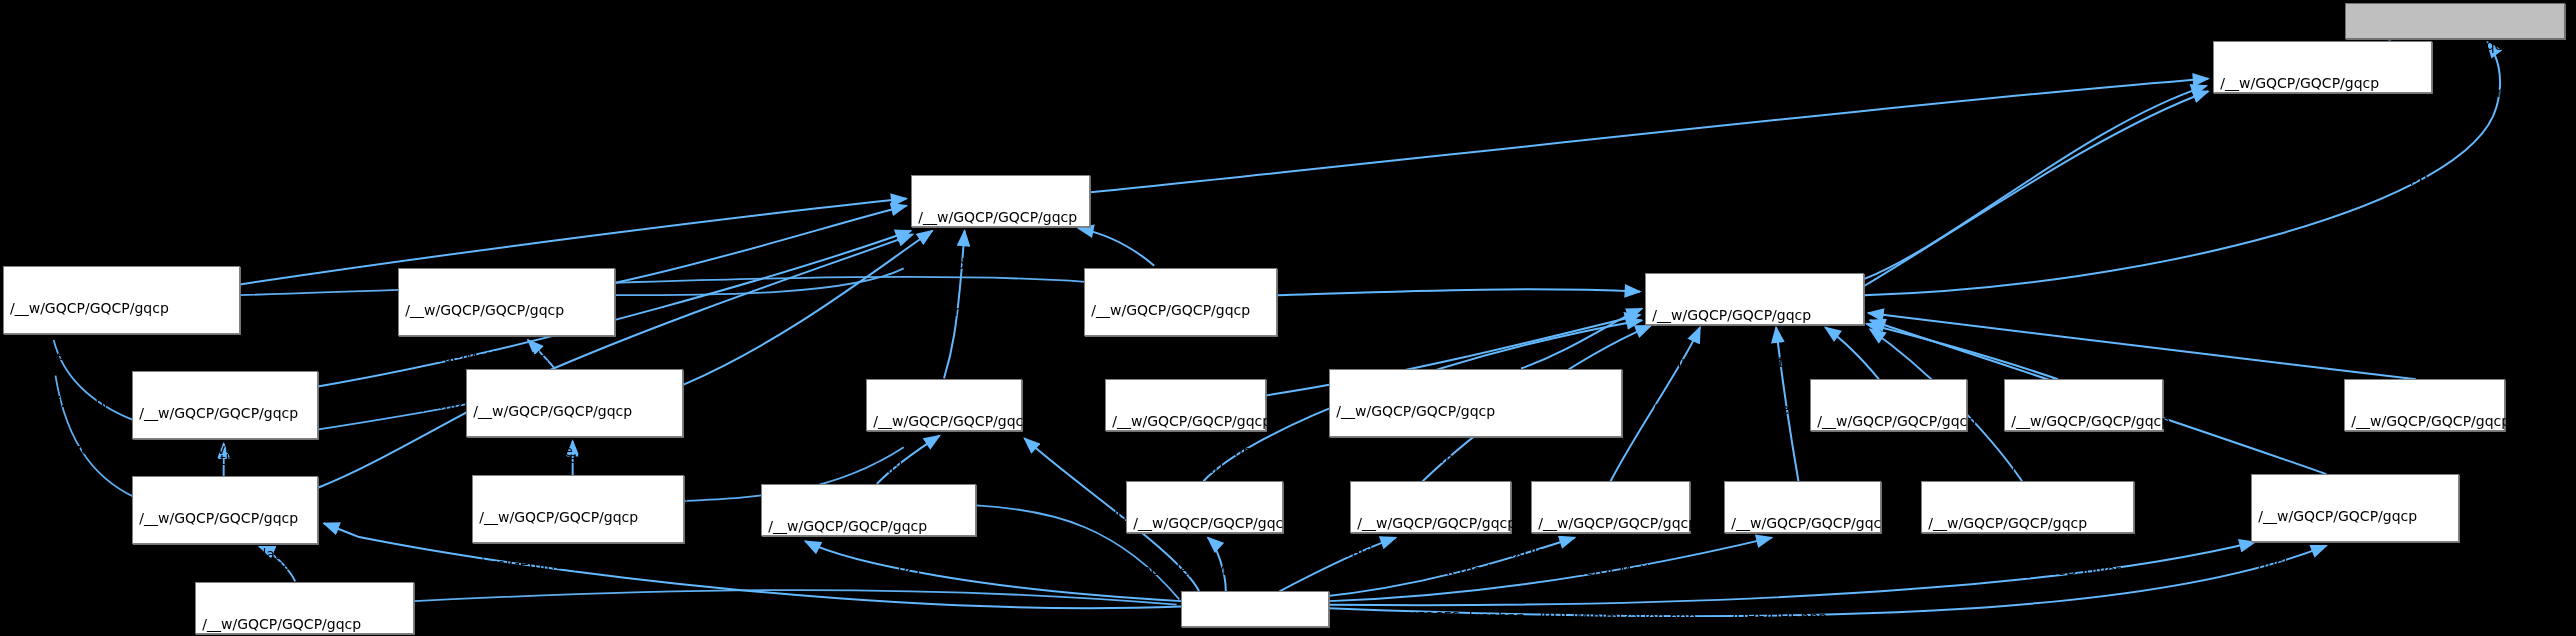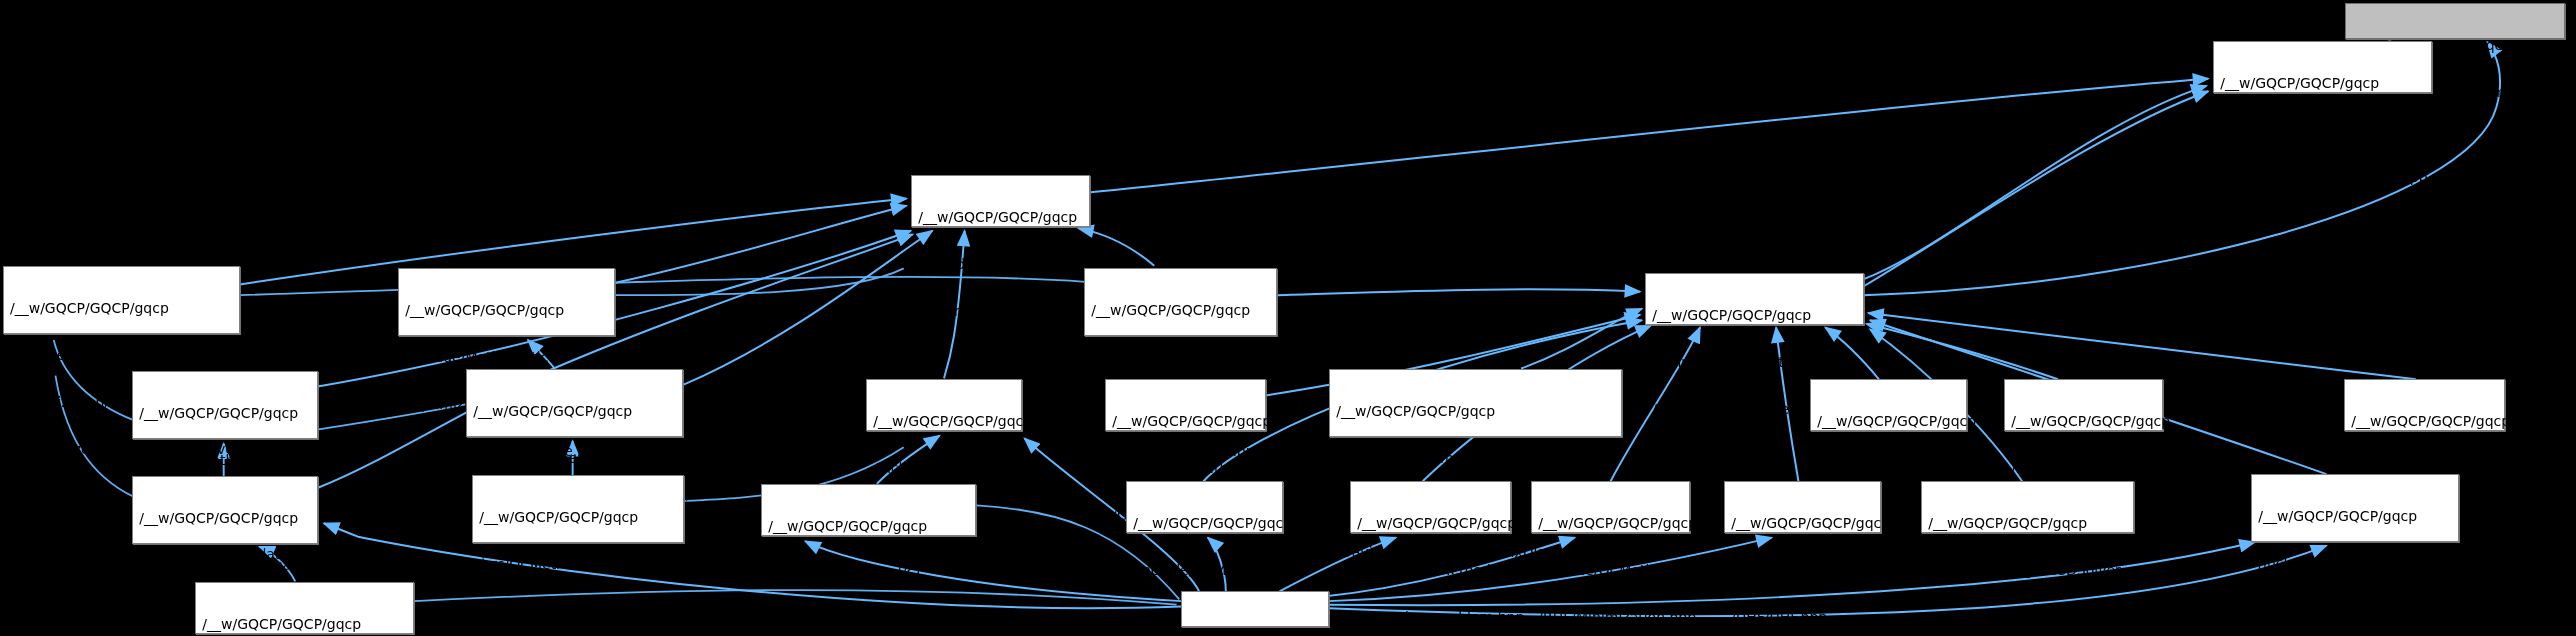--- a/index.html
+++ b/index.html
@@ -134,21 +134,21 @@
     <span class="ln">/__w/GQCP/GQCP/gqcp</span>
     <span class="ln">/include/Mathematical</span>
     <span class="ln">/Optimization/NonLinearEquation</span>
     <span class="ln">      /NewtonStepUpdate.hpp</span>
   </div>
 
   <div class="node" style="left:1084px;top:268px;width:193px;height:68px;">
     <span class="ln">/__w/GQCP/GQCP/gqcp</span>
     <span class="ln">/include/Mathematical</span>
     <span class="ln">/Optimization/Eigenproblem</span>
-    <span class="ln">/IterativeAlgorithm.hpp</span>
+    <span class="ln">/NonLinearEquation.hpp</span>
   </div>
 
   <div class="node" style="left:1645px;top:273px;width:219px;height:52px;">
     <span class="ln">/__w/GQCP/GQCP/gqcp</span>
     <span class="ln">/include/Mathematical</span>
     <span class="ln">/Algorithm/IterativeAlgorithm.hpp</span>
   </div>
 
   <div class="node" style="left:132px;top:371px;width:186px;height:68px;">
     <span class="ln">/__w/GQCP/GQCP/gqcp</span>
@@ -203,41 +203,41 @@
 
   <div class="node" style="left:132px;top:476px;width:186px;height:68px;">
     <span class="ln">/__w/GQCP/GQCP/gqcp</span>
     <span class="ln">/include/Mathematical</span>
     <span class="ln">/Optimization/Minimization</span>
     
   </div>
 
   <div class="node" style="left:472px;top:475px;width:212px;height:68px;">
     <span class="ln">/__w/GQCP/GQCP/gqcp</span>
-    <span class="ln">/src/QCMethod/Utilities</span>
+    <span class="ln">/src/Geminals/Geminals</span>
     <span class="ln">/AP1roGLagrangianNewtonOrbital</span>
     
   </div>
 
   <div class="node" style="left:761px;top:484px;width:215px;height:52px;">
     <span class="ln">/__w/GQCP/GQCP/gqcp</span>
     <span class="ln">/include/QCMethod/CI</span>
     <span class="ln">/DOCINewtonOrbitalOptimizer.hpp</span>
   </div>
 
   <div class="node" style="left:1126px;top:481px;width:157px;height:52px;">
     <span class="ln">/__w/GQCP/GQCP/gqcp</span>
     <span class="ln">/include/QCMethod/HF</span>
     <span class="ln">/GHF/GHF.hpp</span>
   </div>
 
   <div class="node" style="left:1350px;top:481px;width:161px;height:52px;">
     <span class="ln">/__w/GQCP/GQCP/gqcp</span>
     <span class="ln">/include/QCMethod/HF</span>
-    <span class="ln">/GHF/Eigenproblem.hpp</span>
+    <span class="ln">/GHF/UHFSCFSolver.hpp</span>
   </div>
 
   <div class="node" style="left:1531px;top:481px;width:159px;height:52px;">
     <span class="ln">/__w/GQCP/GQCP/gqcp</span>
     <span class="ln">/include/QCMethod/HF</span>
     <span class="ln">/RHF/Minimization.hpp</span>
   </div>
 
   <div class="node" style="left:1724px;top:481px;width:157px;height:52px;">
     <span class="ln">/__w/GQCP/GQCP/gqcp</span>

